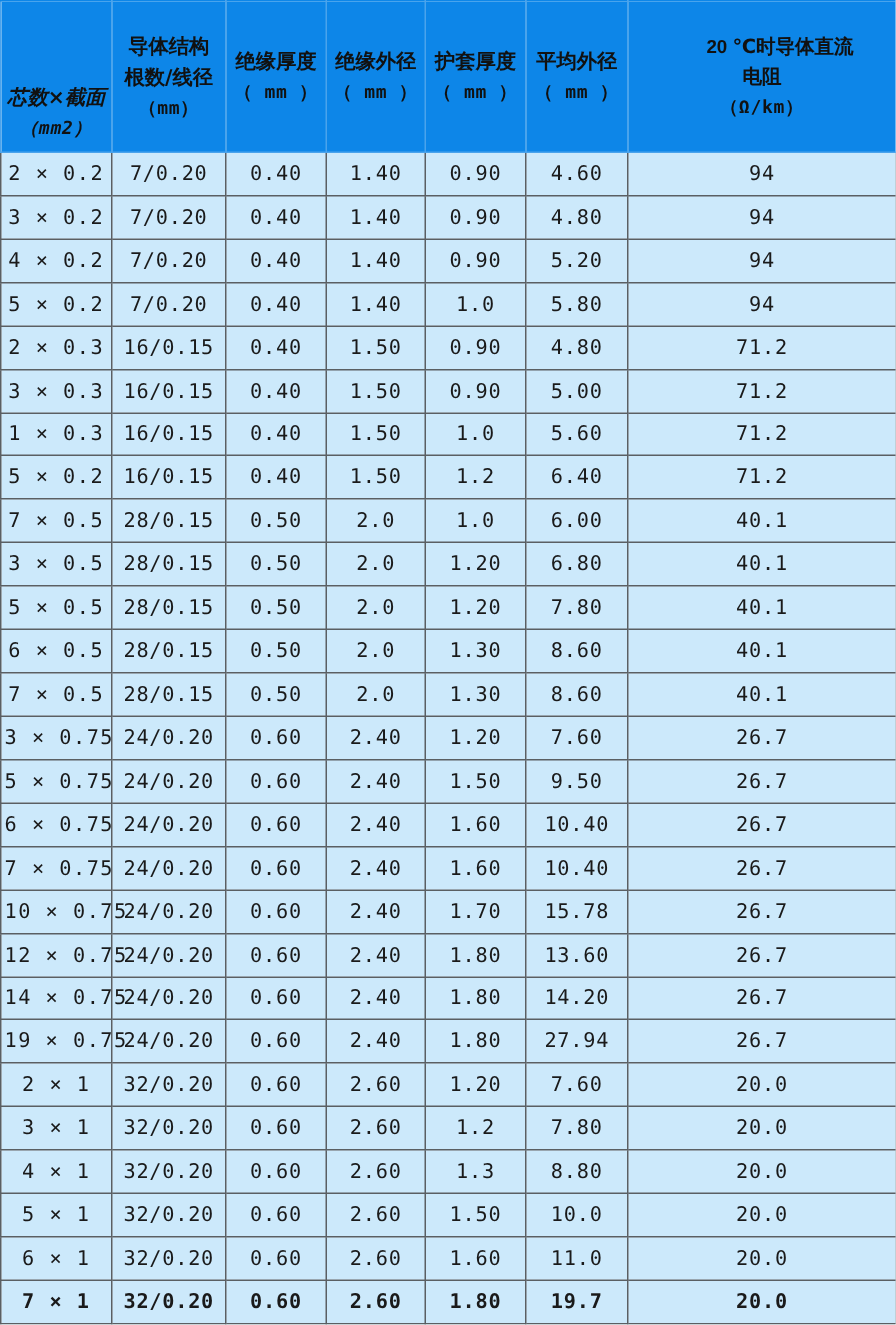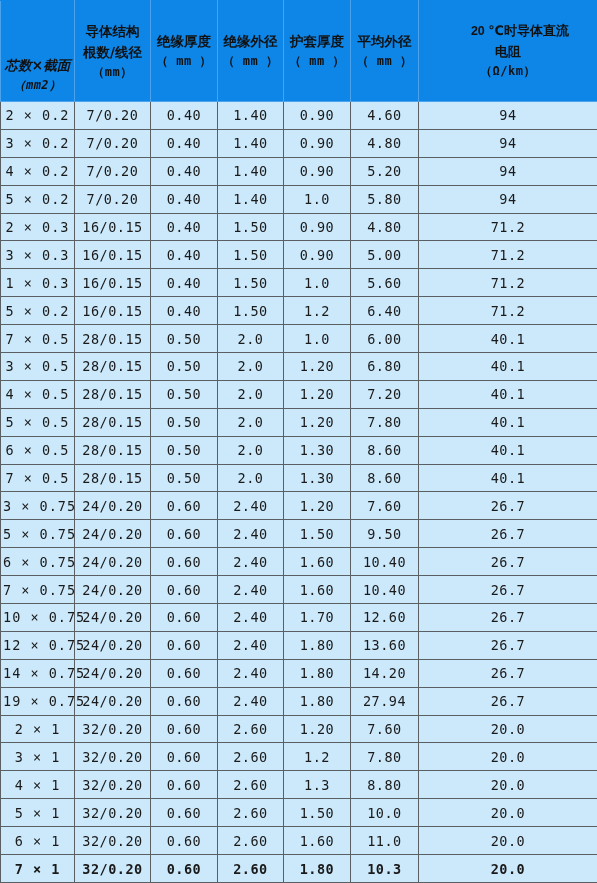--- a/index.html
+++ b/index.html
@@ -218,29 +218,20 @@
       <tr>
         <td class="col-core">3 × 0.5</td>
         <td>28/0.15</td>
         <td>0.50</td>
         <td>2.0</td>
         <td>1.20</td>
         <td>6.80</td>
         <td>40.1</td>
       </tr>
       <tr>
-        <td class="col-core">4 × 0.5</td>
-        <td>28/0.15</td>
-        <td>0.50</td>
-        <td>2.0</td>
-        <td>1.20</td>
-        <td>7.20</td>
-        <td>40.1</td>
-      </tr>
-      <tr>
         <td class="col-core">5 × 0.5</td>
         <td>28/0.15</td>
         <td>0.50</td>
         <td>2.0</td>
         <td>1.20</td>
         <td>7.80</td>
         <td>40.1</td>
       </tr>
       <tr>
         <td class="col-core">6 × 0.5</td>
@@ -295,21 +286,21 @@
         <td>1.60</td>
         <td>10.40</td>
         <td>26.7</td>
       </tr>
       <tr>
         <td class="col-core">10 × 0.75</td>
         <td>24/0.20</td>
         <td>0.60</td>
         <td>2.40</td>
         <td>1.70</td>
-        <td>12.60</td>
+        <td>15.78</td>
         <td>26.7</td>
       </tr>
       <tr>
         <td class="col-core">12 × 0.75</td>
         <td>24/0.20</td>
         <td>0.60</td>
         <td>2.40</td>
         <td>1.80</td>
         <td>13.60</td>
         <td>26.7</td>
@@ -376,17 +367,17 @@
         <td>1.60</td>
         <td>11.0</td>
         <td>20.0</td>
       </tr>
       <tr>
         <td class="col-core">7 × 1</td>
         <td>32/0.20</td>
         <td>0.60</td>
         <td>2.60</td>
         <td>1.80</td>
-        <td>10.3</td>
+        <td>19.7</td>
         <td>20.0</td>
       </tr>
     </tbody>
 </table>
 
 </body></html>

